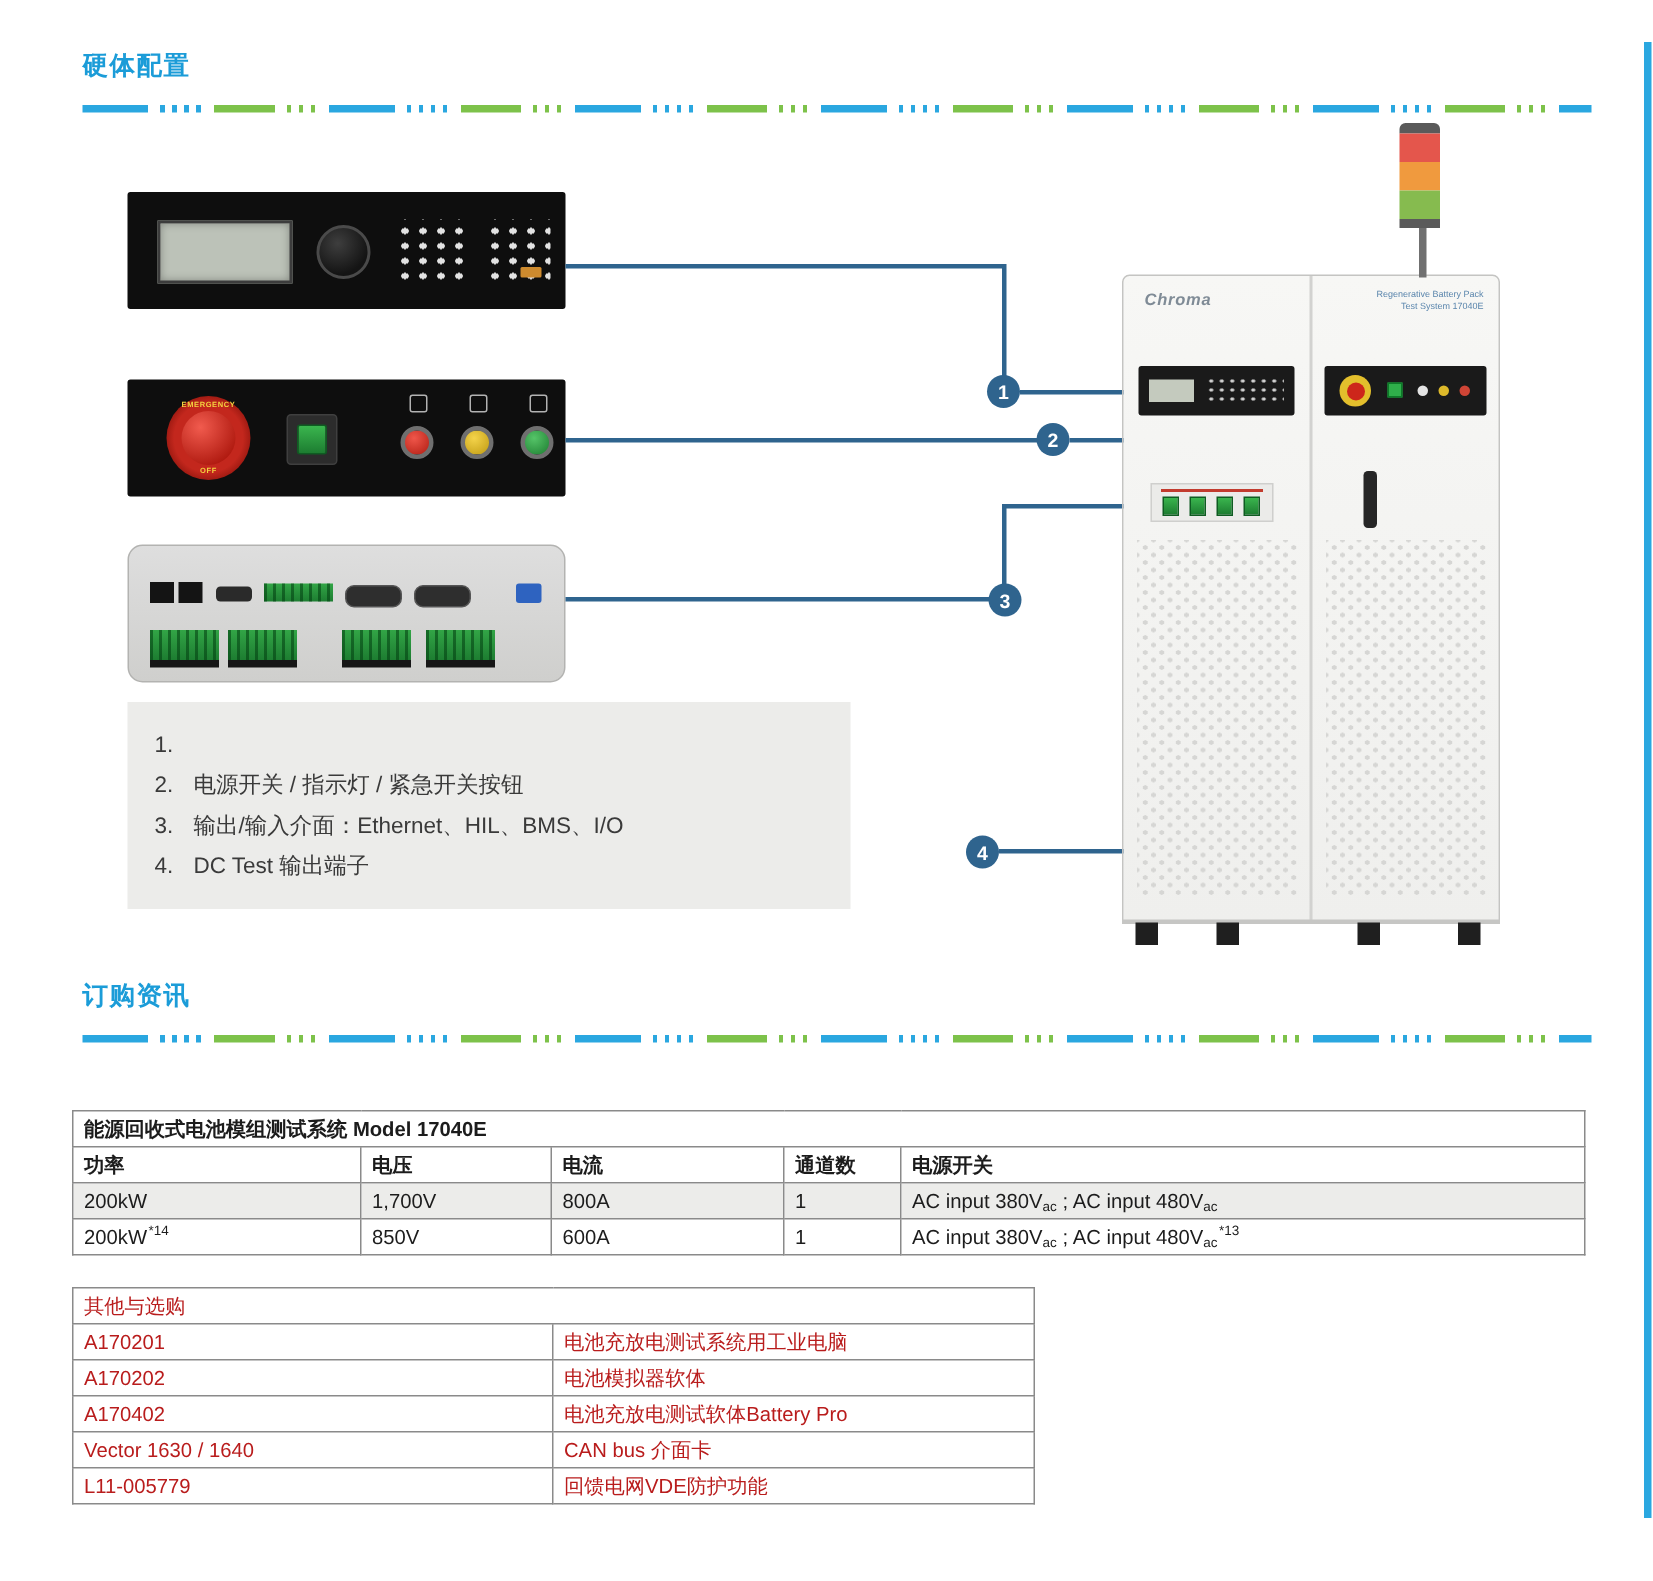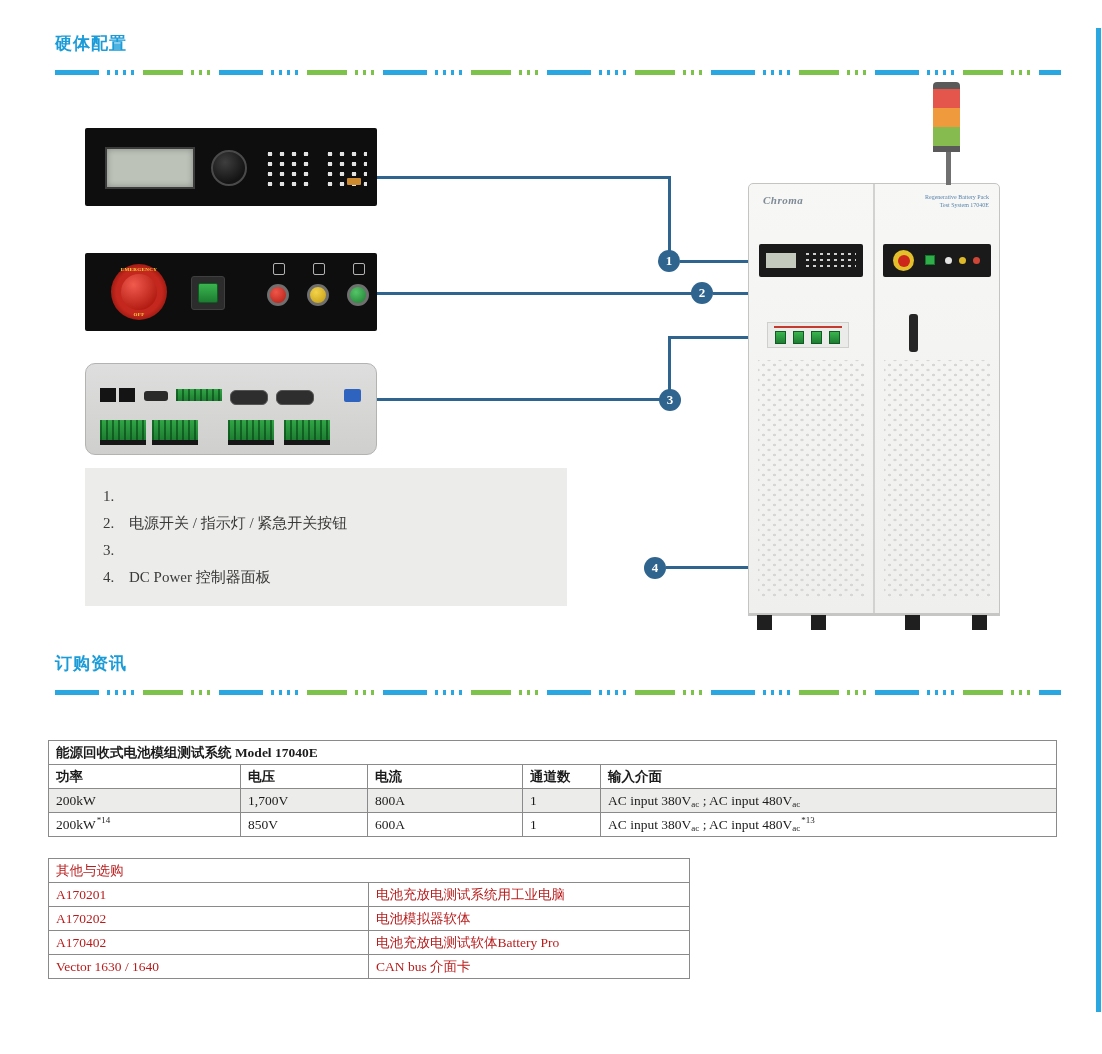--- a/index.html
+++ b/index.html
@@ -1,17 +1,17 @@
 <!DOCTYPE html>
 <html><head>
 <meta charset="utf-8">
 <style>
   html,body{margin:0;padding:0;background:#ffffff;}
   .page{position:relative;width:1102px;height:1054px;background:#fff;overflow:hidden;
-        font-family:Liberation Serif, serif;color:#1c1c1c;}
+        font-family:Liberation Sans, sans-serif;color:#1c1c1c;}
 
   .edge-bar{position:absolute;left:1096px;top:28px;width:5px;height:984px;background:#2aa7e0;}
 
   .section-title{position:absolute;left:55px;font-size:17px;font-weight:bold;color:#1b9cd8;letter-spacing:1px;}
   .t1{top:32px}.t2{top:652px}
 
   .divider{position:absolute;left:55px;width:1006px;height:5px;
     background-image:repeating-linear-gradient(90deg,
       #2aa7e0 0px,#2aa7e0 44px,transparent 44px,transparent 52px,
       #2aa7e0 52px,#2aa7e0 55px,transparent 55px,transparent 60px,
@@ -249,24 +249,25 @@
   <div class="notes">
     <div class="note-line">
       <span class="note-num">1.</span>
     </div>
     <div class="note-line">
       <span class="note-num">2.</span>
       <span class="note-text">电源开关 / 指示灯 / 紧急开关按钮</span>
     </div>
     <div class="note-line">
       <span class="note-num">3.</span>
+      <span class="note-text">输出/输入介面：Ethernet、HIL、BMS、I/O</span>
     </div>
     <div class="note-line">
       <span class="note-num">4.</span>
-      <span class="note-text">DC Power 控制器面板</span>
+      <span class="note-text">DC Test 输出端子</span>
     </div>
   </div>
 
   <div class="section-title t2">订购资讯</div>
   <div class="divider d2"></div>
 
   <table class="spec">
     <colgroup>
         <col style="width:192px">
         <col style="width:127px">
@@ -276,21 +277,21 @@
       </colgroup>
     <tbody>
         <tr class="title-row">
       <td colspan="5">能源回收式电池模组测试系统 Model 17040E</td>
     </tr>
     <tr class="head-row">
       <td>功率</td>
       <td>电压</td>
       <td>电流</td>
       <td>通道数</td>
-      <td>输入介面</td>
+      <td>电源开关</td>
     </tr>
     <tr class="shade">
       <td><span>200kW</span><sup></sup></td>
       <td>1,700V</td>
       <td>800A</td>
       <td>1</td>
       <td><span>AC input 380V</span><sub>ac</sub><span> ; AC input 480V</span><sub>ac</sub><sup></sup></td>
     </tr>
     <tr>
       <td><span>200kW</span><sup>*14</sup></td>
@@ -320,16 +321,20 @@
       <td>电池模拟器软体</td>
     </tr>
     <tr>
       <td>A170402</td>
       <td>电池充放电测试软体Battery Pro</td>
     </tr>
     <tr>
       <td>Vector 1630 / 1640</td>
       <td>CAN bus 介面卡</td>
     </tr>
+    <tr>
+      <td>L11-005779</td>
+      <td>回馈电网VDE防护功能</td>
+    </tr>
   </tbody>
     </table>
 
 </div>
 
 </body></html>

